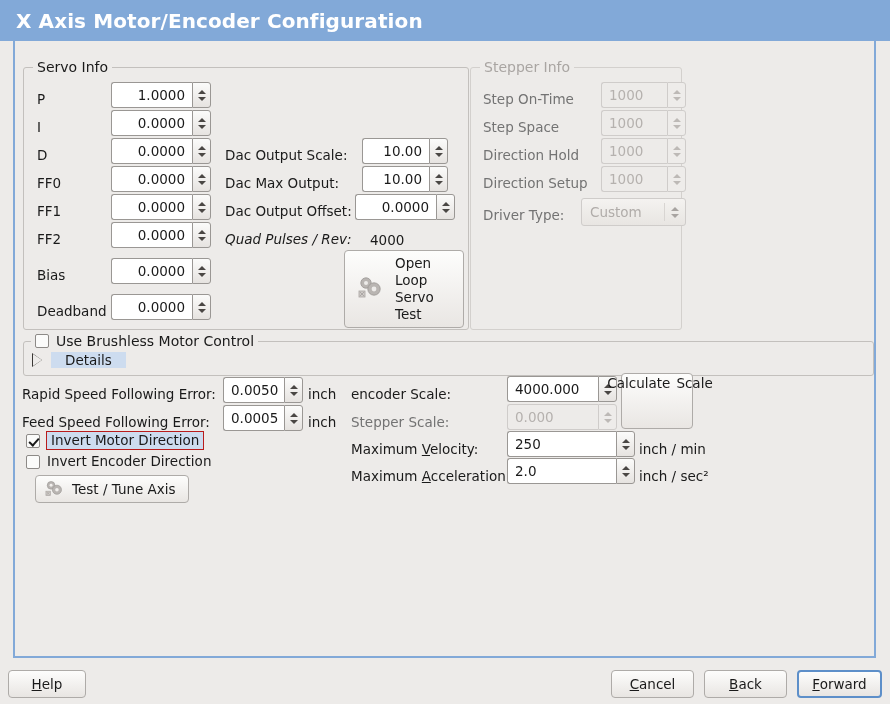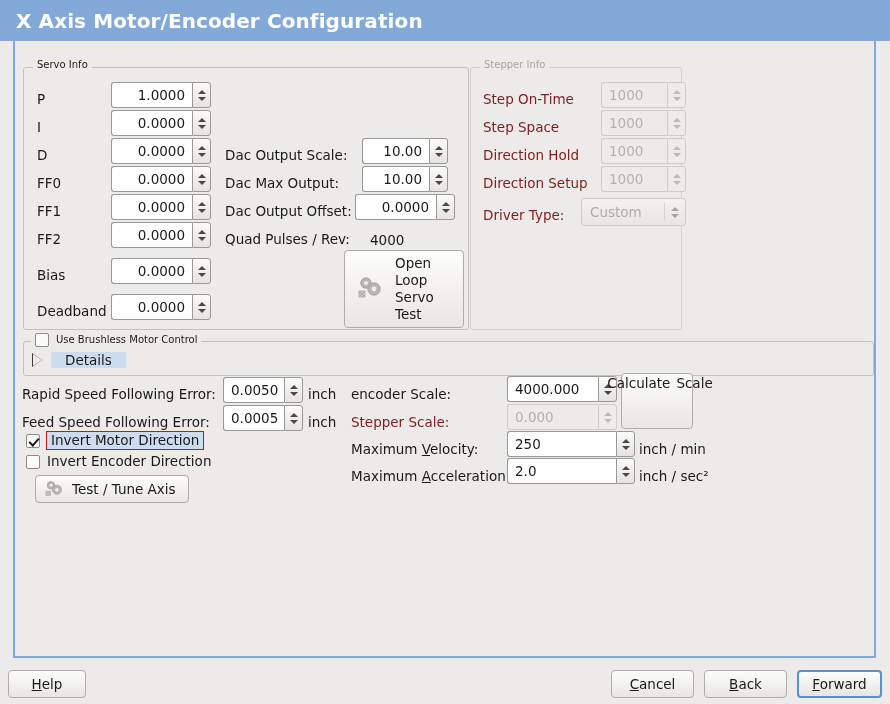--- a/index.html
+++ b/index.html
@@ -34,28 +34,28 @@
   }
 
   
   .frame{
     position:absolute;box-sizing:border-box;
     border:1px solid #c3c0bd;border-radius:3px;
   }
   .frame > .legend{
     position:absolute;top:-9px;left:9px;
     background:#edebe9;padding:0 4px;
-    font-size:10px;white-space:nowrap;
+    font-size:14px;white-space:nowrap;
   }
   .frame.disabled > .legend{color:#a9a5a2;}
   .frame.disabled{border-color:#d3d0cd;}
 
   
   .lbl{position:absolute;white-space:nowrap;line-height:14px;}
-  .lbl.dis{color:#7f1d1d;}
+  .lbl.dis{color:#737373;}
 
   
   .spin{position:absolute;box-sizing:border-box;display:flex;height:26px;}
   .spin .fld{
     flex:1 1 auto;box-sizing:border-box;height:26px;
     background:#ffffff;
     border:1px solid #9a9794;border-right:none;
     border-radius:3px 0 0 3px;
     display:flex;align-items:center;
     padding:0 7px;font-size:13.5px;color:#1a1a1a;
@@ -278,21 +278,21 @@
 
       <div class="lbl" style="left:201px;top:136px;">Dac Output Offset:</div>
       <div class="spin" style="left:331px;top:126px;width:100px;">
         <div class="fld right">0.0000</div>
         <div class="btns">
             <i class="up"></i>
             <i class="dn"></i>
           </div>
       </div>
 
-      <div class="lbl" style="left:201px;top:164px;">Quad Pulses / Rev:</div>
+      <div class="lbl" style="left:201px;top:164px;font-style:italic;">Quad Pulses / Rev:</div>
       <div class="val-static" style="left:346px;top:164px;">4000</div>
 
       <div class="bigbtn" style="left:320px;top:182px;width:120px;height:78px;">
         <span class="gears" style="margin-left:10px;">
           <svg width="30" height="26" viewBox="0 0 30 26" aria-hidden="true">
             <g fill="#b9b5b2" stroke="#9a9794" stroke-width="0.8">
               <circle cx="11" cy="8" r="5.2"></circle>
               <circle cx="19" cy="14" r="6.2"></circle>
             </g>
             <circle cx="11" cy="8" r="2" fill="#edebe9"></circle>

